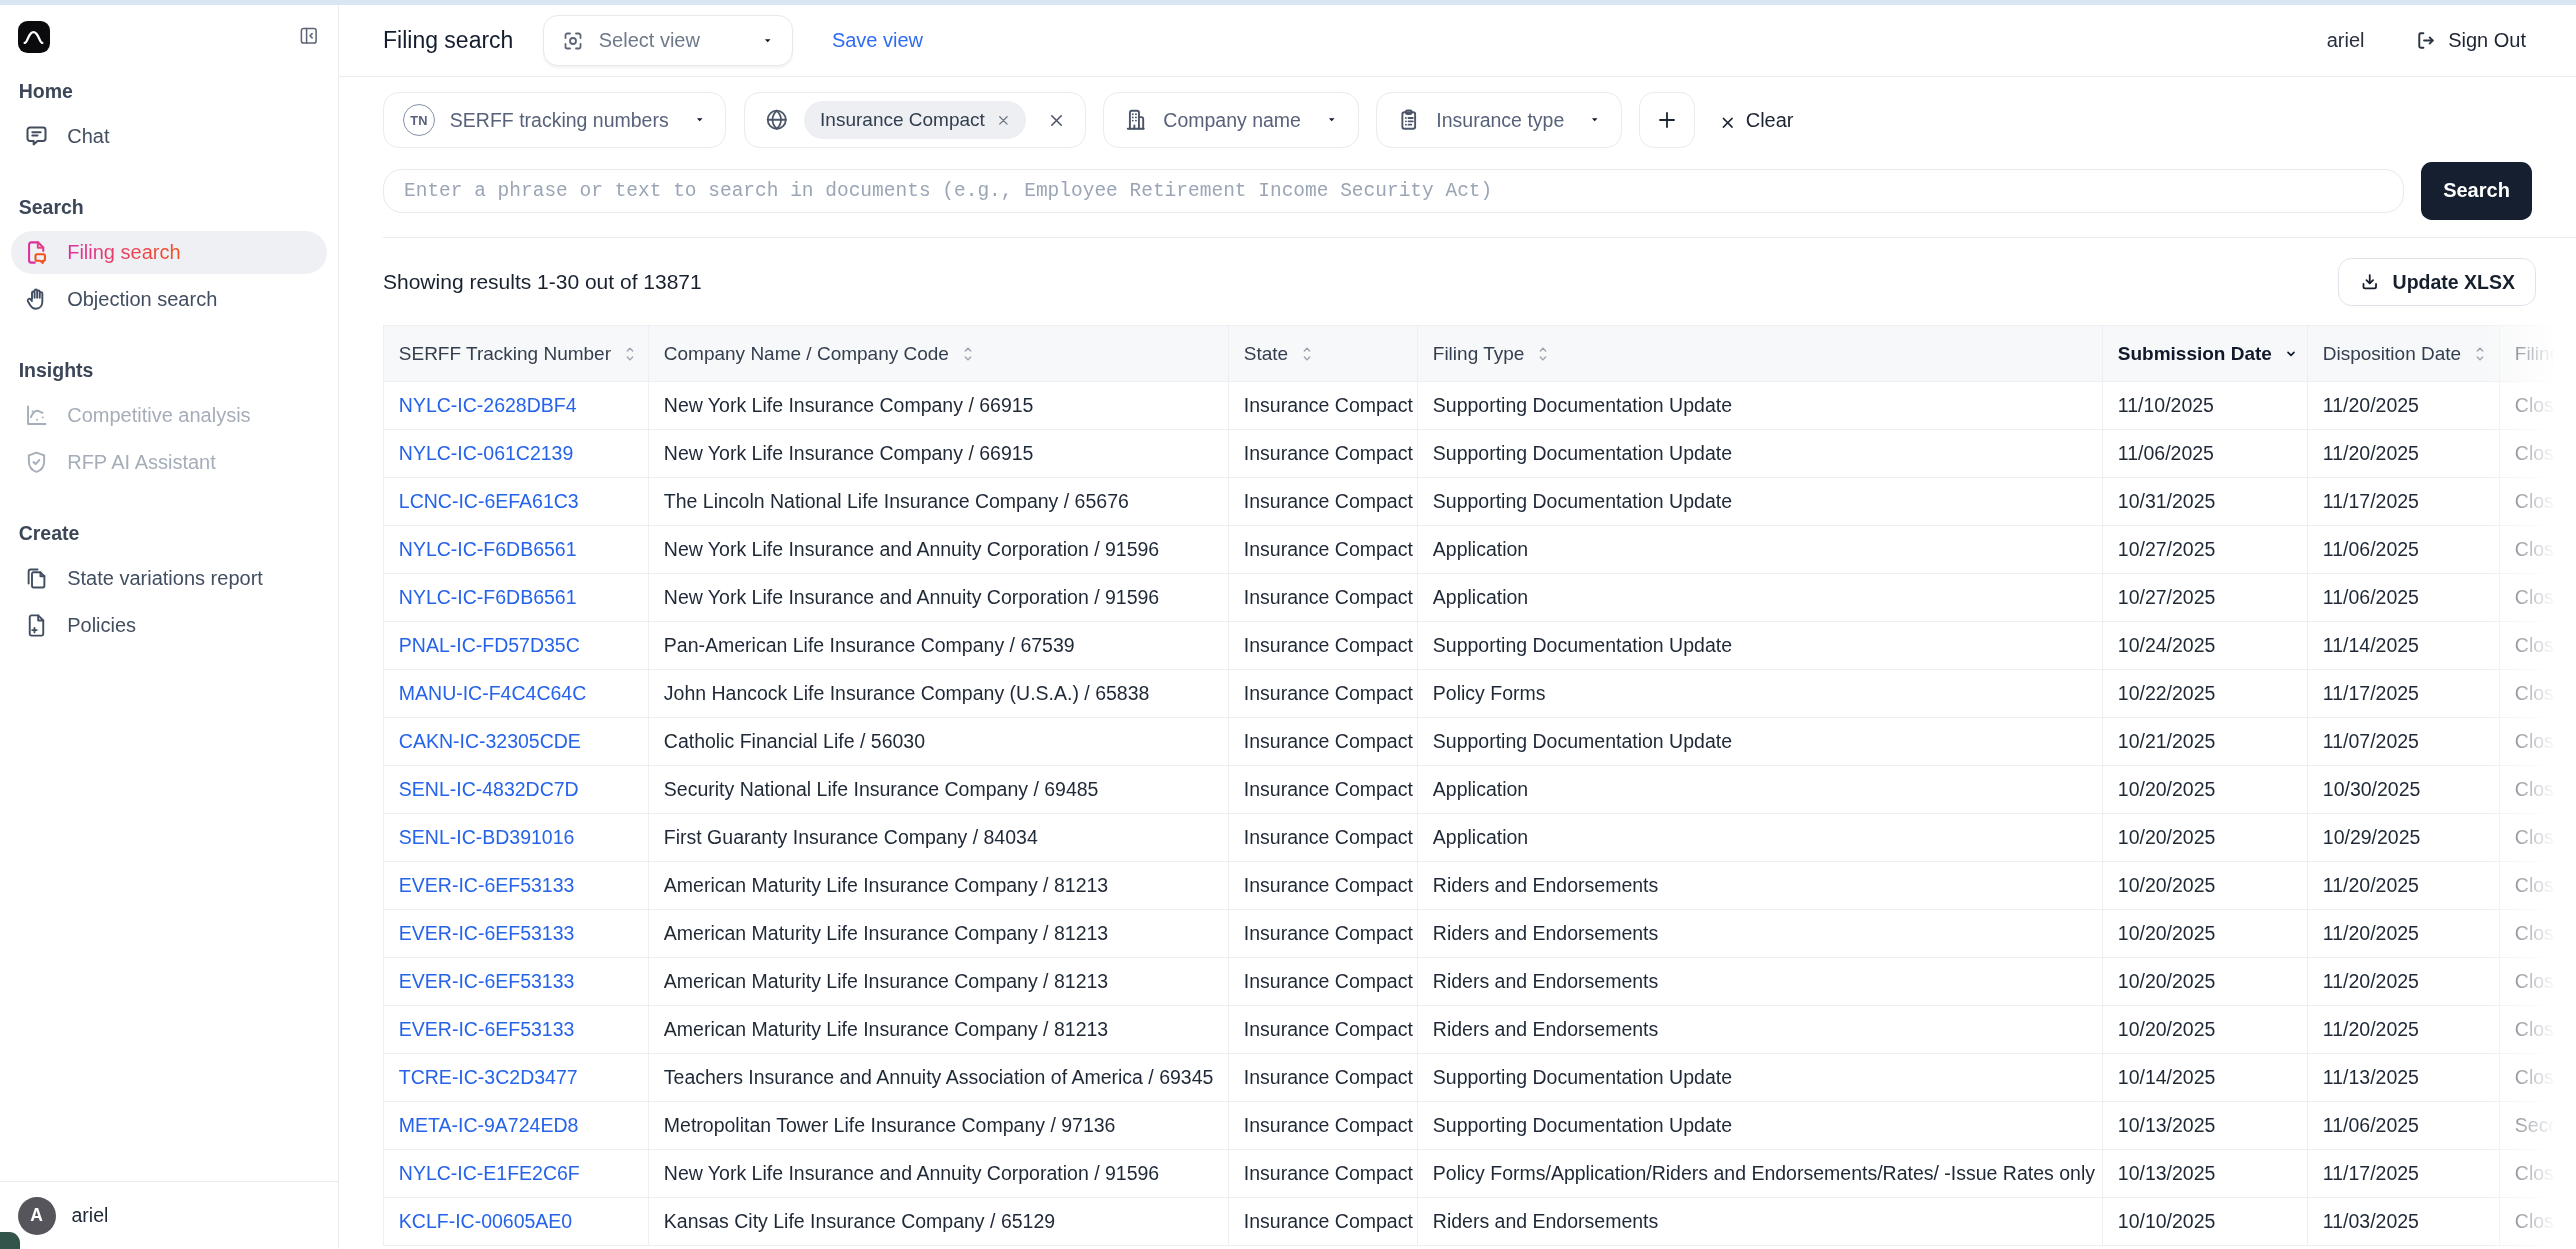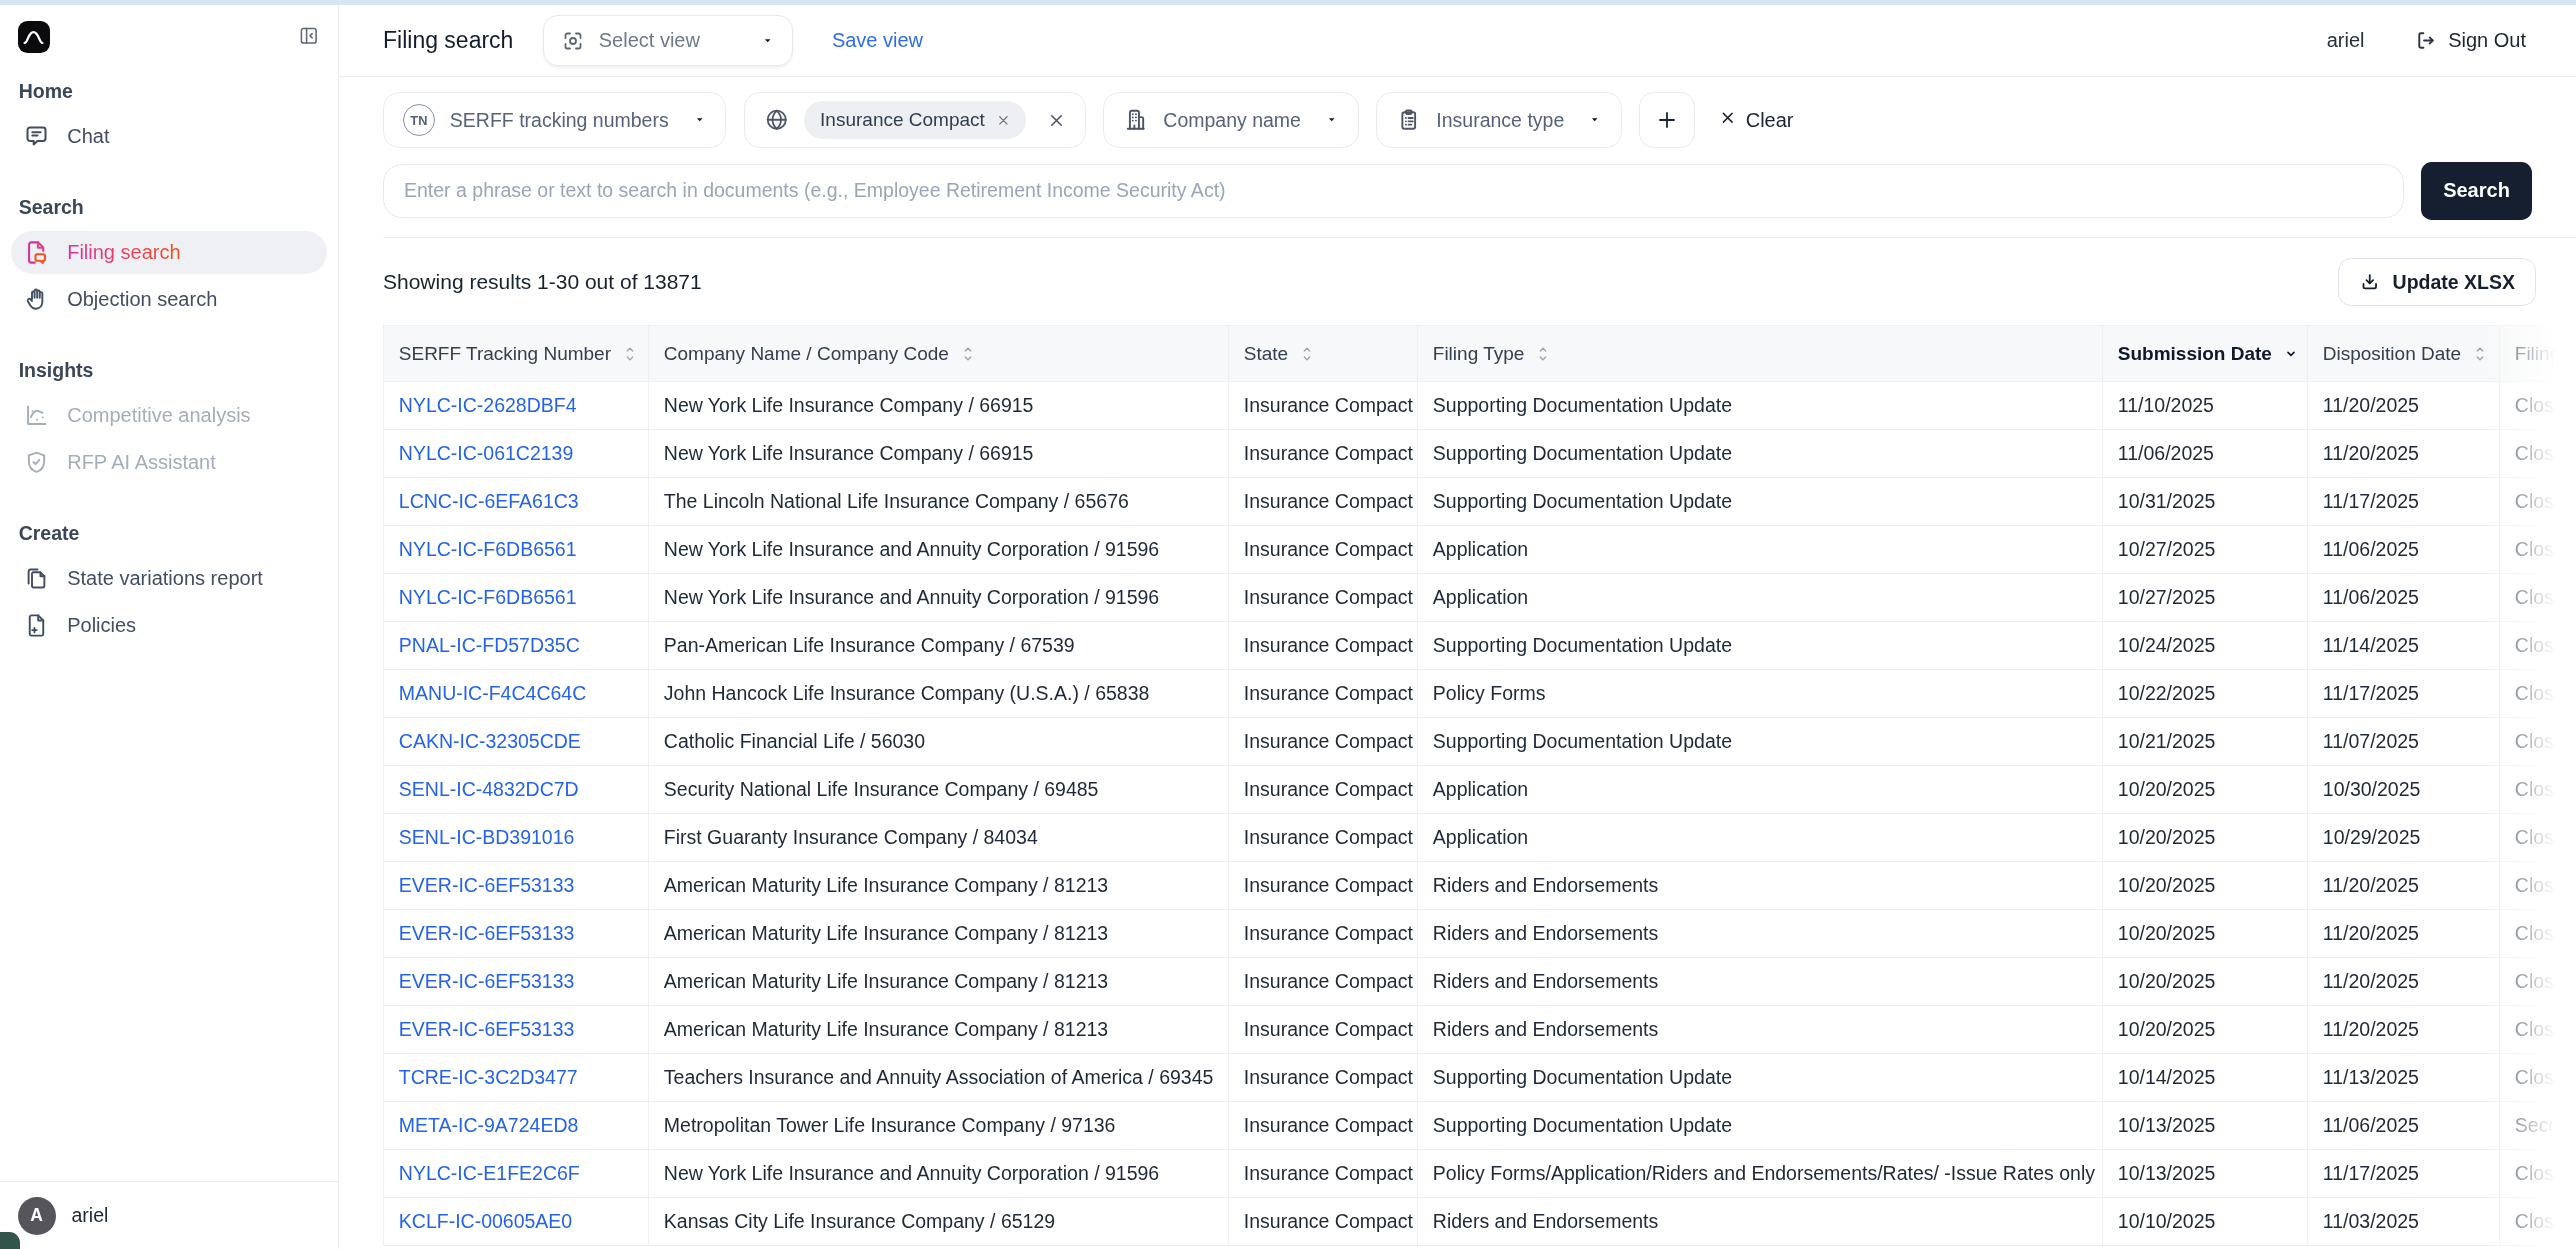--- a/index.html
+++ b/index.html
@@ -67,29 +67,29 @@
   .chip-ic svg { width:25.5px; height:25.5px; }
   .pill { display:flex; align-items:center; gap:10.7px; background:#edeff2; border-radius:671px;
     padding:8px 16px; font-size:19px; color:#323d4e; }
   .x-ic { width:14.8px; height:14.8px; display:inline-flex; color:#6a7584; cursor:pointer; }
   .x-ic svg { width:14.8px; height:14.8px; }
   .x-mid { width:19px; height:19px; color:#4c5668; margin-left:5.4px; }
   .x-mid svg { width:19px; height:19px; }
   .plus-btn { width:56px; height:56px; border:1.3px solid #e9ebef; border-radius:14.8px; background:#fff;
     display:flex; align-items:center; justify-content:center; color:#1b2433; cursor:pointer; }
   .plus-btn svg { width:24px; height:24px; }
-  .clear-btn { display:flex; align-items:flex-start; gap:9.4px; font-size:20px; color:#1b2433;
+  .clear-btn { display:flex; align-items:flex-end; gap:9.4px; font-size:20px; color:#1b2433;
     background:none; border:none; font-weight:500; cursor:pointer; }
   .clear-btn .x-ic { width:17.5px; height:17.5px; color:#1b2433; }
   .clear-btn .x-ic svg { width:17.5px; height:17.5px; }
 
   .searchrow { display:flex; gap:17.5px; padding:13.4px 44px 0; align-items:center; }
-  .search-input { flex:1; height:54px; border:1.3px solid #e7e9ed; border-radius:19px;
+  .search-input { flex:1; height:44px; border:1.3px solid #e7e9ed; border-radius:19px;
     padding:0 20px; font-size:19.5px; color:#1c2534; outline:none;
-    font-family:Liberation Sans, sans-serif; }
+    font-family:Liberation Mono, monospace; }
   .search-input::placeholder { color:#9aa5b6; }
   .search-btn { width:111px; height:58px; background:#161f2f; color:#fff; border:none;
     border-radius:10.7px; font-size:20px; font-weight:600; cursor:pointer; }
   .divider { border-bottom:1.3px solid #e9ebef; margin:17.5px 0 0 44px; }
 
   .results-row { display:flex; align-items:center; justify-content:space-between;
     padding:20px 40px 19px 44px; }
   .results-text { font-size:21px; color:#18222f; }
   .export-btn { display:flex; align-items:center; gap:12px; height:48px; padding:0 20px;
     border:1.3px solid #dfe3e9; border-radius:13.4px; background:#fff; font-size:19.5px;

